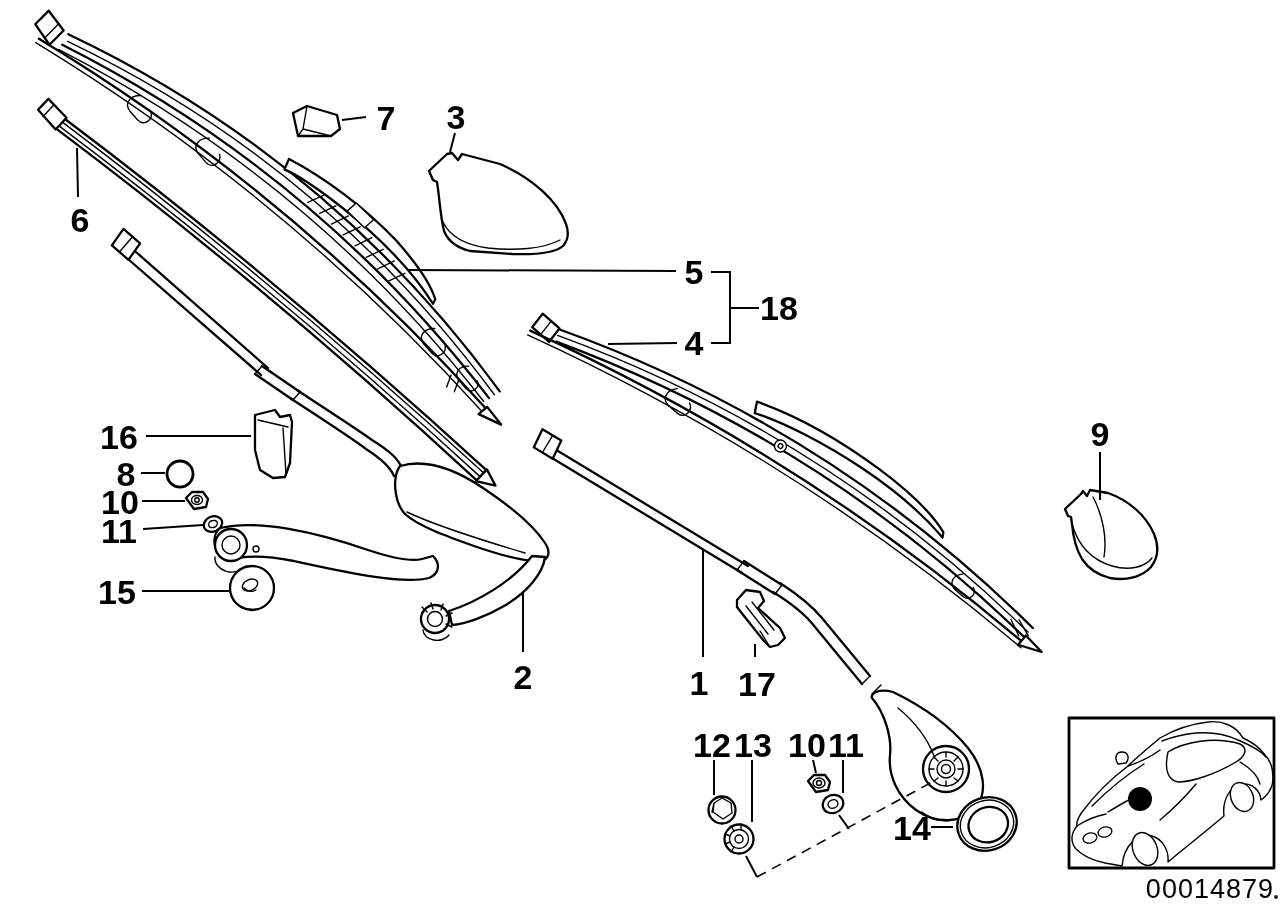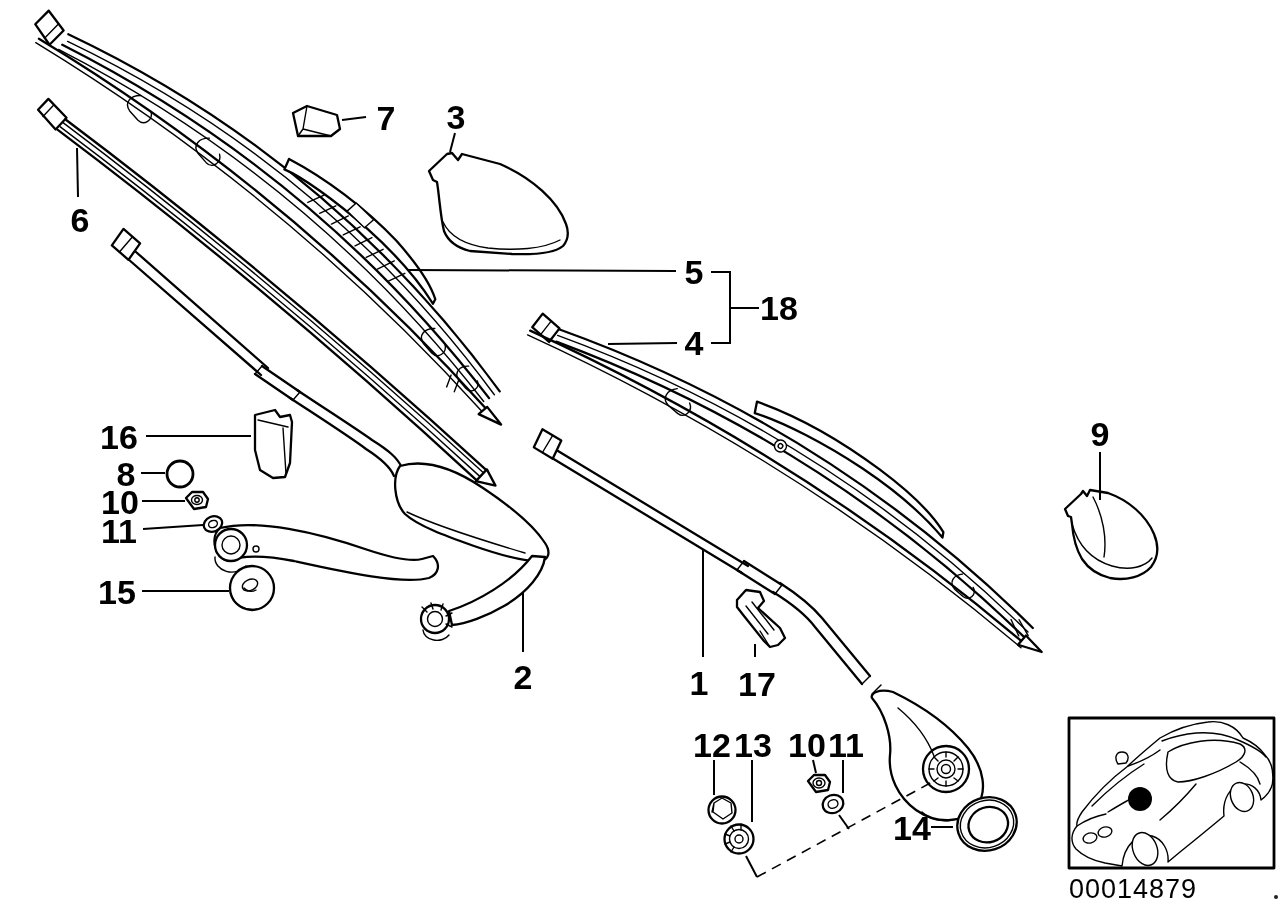--- a/index.html
+++ b/index.html
@@ -7,21 +7,21 @@
          font-family:"Liberation Sans",sans-serif;}
   .stage svg{position:absolute;left:0;top:0;}
   .art{stroke:#000;fill:none;stroke-width:2.3;stroke-linejoin:round;stroke-linecap:round;}
   .artf{stroke:#000;fill:#fff;stroke-width:2.3;stroke-linejoin:round;stroke-linecap:round;}
   .thin{stroke-width:1.4;}
   .thick{stroke-width:2.8;}
   .leader{stroke:#000;stroke-width:2;fill:none;}
   .dashedln{stroke:#000;stroke-width:1.6;fill:none;stroke-dasharray:10 7;}
   .part-label{font-family:"Liberation Sans",sans-serif;font-weight:bold;font-size:34px;
               fill:#000;text-anchor:middle;dominant-baseline:central;}
-  .caption{position:absolute;left:1069px;top:874px;width:205px;text-align:left;
+  .caption{position:absolute;left:1069px;top:874px;width:205px;text-align:right;
            font-family:"Liberation Sans",sans-serif;font-size:27px;letter-spacing:1px;color:#000;}
 </style>
 </head>
 <body>
 
 <div class="stage">
 <svg width="1288" height="910" viewBox="0 0 1288 910">
 
   <g transform="translate(62,42) rotate(39)">
     <path class="artf" d="M-30,-16 L-6,-10 L-8,10 L-32,3 Z"></path>

